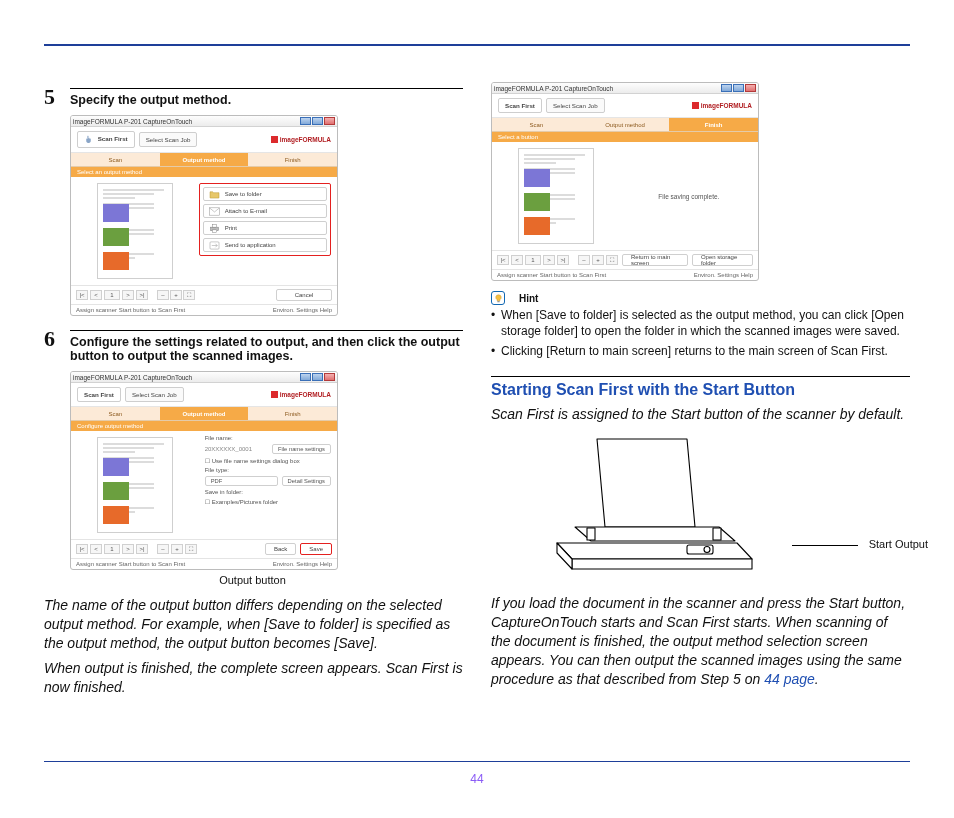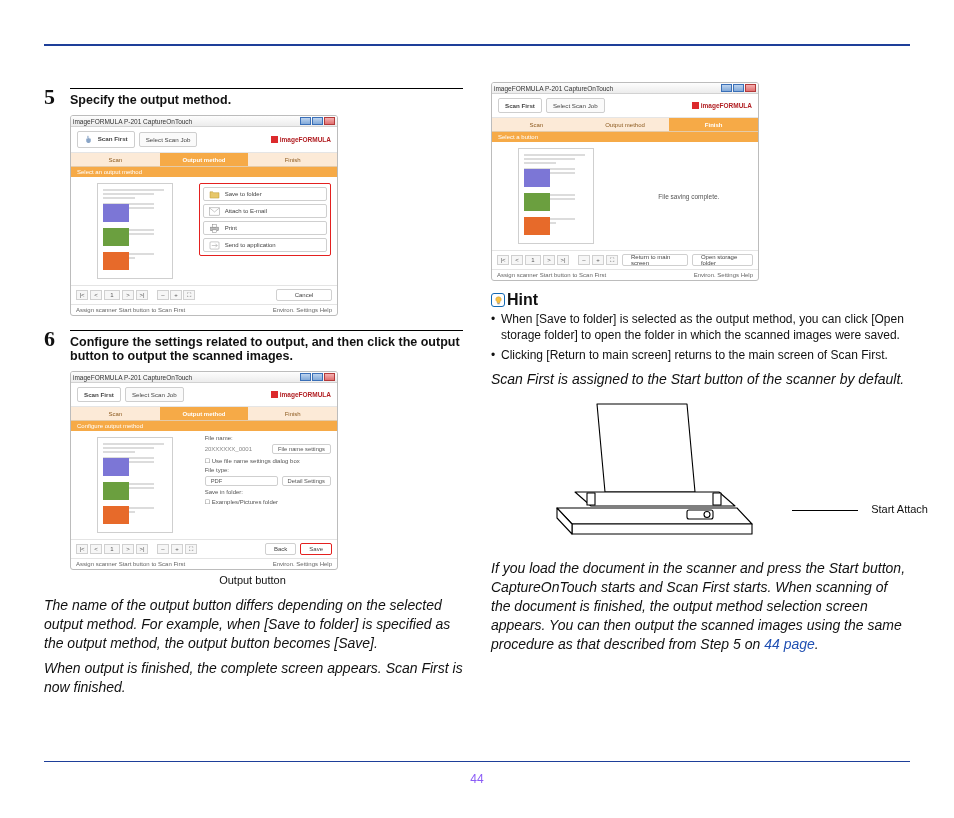--- a/index.html
+++ b/index.html
@@ -20,21 +20,21 @@
   .page-num{position:absolute;left:0;right:0;bottom:32px;text-align:center;font-size:12px;color:#8b5cf6;}
   .cols{position:absolute;left:44px;right:44px;top:74px;bottom:78px;display:flex;gap:28px;}
   .col{flex:1;min-width:0;}
   .step{position:relative;padding-left:26px;margin-bottom:8px;}
   .step-num{position:absolute;left:0;top:-2px;font-family:"Times New Roman",serif;font-weight:700;font-size:22px;line-height:1;}
   .step-head{font-weight:700;font-size:12.5px;margin-top:14px;border-top:1px solid #000;padding-top:4px;}
   .fig{margin:8px 0 10px 26px;}
   .caption{text-align:center;font-size:11px;margin-top:4px;margin-right:28px;}
   .para{font-size:14px;line-height:1.35;margin:6px 0;font-style:italic;}
   .para a{color:var(--heading-blue);text-decoration:none;}
-  .hint-head{display:flex;align-items:center;gap:2px;font-weight:700;font-size:16px;margin:6px 0 2px 0;}
+  .hint-head{display:flex;align-items:center;gap:14px;font-weight:700;font-size:10px;margin:6px 0 2px 0;}
   .bulb{width:14px;height:14px;border:1.2px solid #1168b3;border-radius:3px;display:flex;align-items:center;justify-content:center;}
   .bulb svg{display:block;}
   ul.bul{list-style:none;padding:0;margin:0;}
   ul.bul li{position:relative;padding-left:10px;font-size:12px;line-height:1.35;margin-bottom:4px;}
   ul.bul li::before{content:"•";position:absolute;left:0;top:0;}
   h2.sec{color:var(--heading-blue);font-weight:800;font-size:16px;margin:16px 0 4px 0;border-top:1px solid #000;padding-top:4px;font-family:Arial,Helvetica,sans-serif;}
   
   .win{border:1px solid #bcbcbc;background:#fff;border-radius:3px;overflow:hidden;font-size:6.5px;color:#444;}
   .win.small{width:268px;}
   .titlebar{height:11px;background:linear-gradient(#fdfdfd,#ececec);border-bottom:1px solid #d2d2d2;display:flex;align-items:center;justify-content:space-between;padding:0 2px;}
@@ -384,39 +384,40 @@
               <rect x="9" y="19" width="6" height="3" fill="#8a8a8a"></rect>
             </svg>
         </span>
         <span>Hint</span>
       </div>
       <ul class="bul">
         <li>When [Save to folder] is selected as the output method, you can click [Open storage folder] to open the folder in which the scanned images were saved.</li>
         <li>Clicking [Return to main screen] returns to the main screen of Scan First.</li>
       </ul>
 
+      <h2 class="sec">Starting Scan First with the Start Button</h2>
       <p class="para">Scan First is assigned to the Start button of the scanner by default.</p>
 
       <div class="scanner-wrap">
         <svg width="260" height="150" viewBox="0 0 260 150">
           <g fill="#fff" stroke="#000" stroke-width="1.1" stroke-linejoin="round">
             <path d="M70 8 L160 8 L168 96 L78 96 Z"></path>
             <ellipse cx="120" cy="120" rx="110" ry="16" fill="none" stroke="none"></ellipse>
             <path d="M30 112 L210 112 L225 128 L45 128 Z"></path>
             <path d="M45 128 L225 128 L225 138 L45 138 Z"></path>
             <path d="M30 112 L45 128 L45 138 L30 122 Z"></path>
             <path d="M48 96 L192 96 L208 110 L64 110 Z"></path>
             <rect x="60" y="97" width="8" height="12"></rect>
             <rect x="186" y="97" width="8" height="12"></rect>
             <rect x="160" y="114" width="26" height="9" rx="2"></rect>
             <circle cx="180" cy="118.5" r="3"></circle>
           </g>
         </svg>
         <div class="sb-line"></div>
-        <div class="sb-label">Start Attach</div>
+        <div class="sb-label">Start Output</div>
       </div>
 
       <p class="para">
         <span>If you load the document in the scanner and press the Start button, CaptureOnTouch starts and Scan First starts. When scanning of the document is finished, the output method selection screen appears. You can then output the scanned images using the same procedure as that described from Step 5 on </span><a href="#">44 page</a><span>.</span>
       </p>
     </div>
   </div>
 
   <div class="rule-bot"></div>
   <div class="page-num">44</div>

